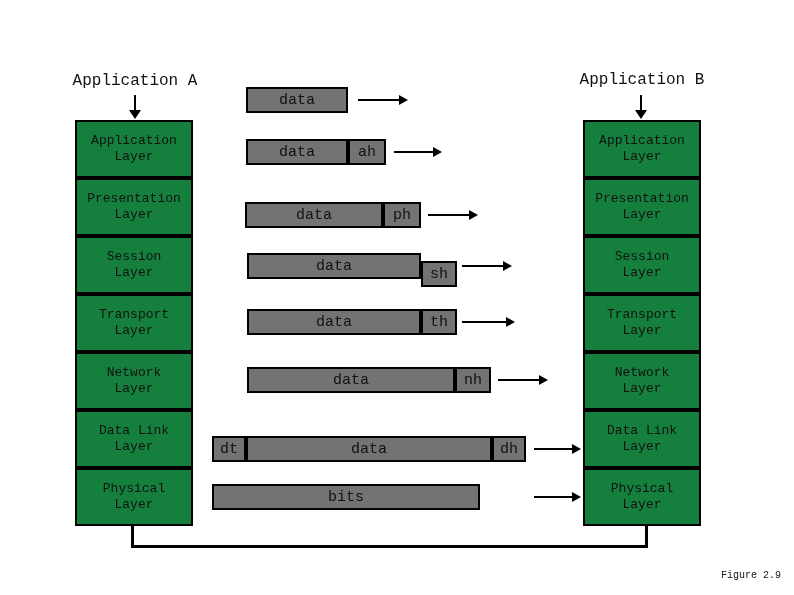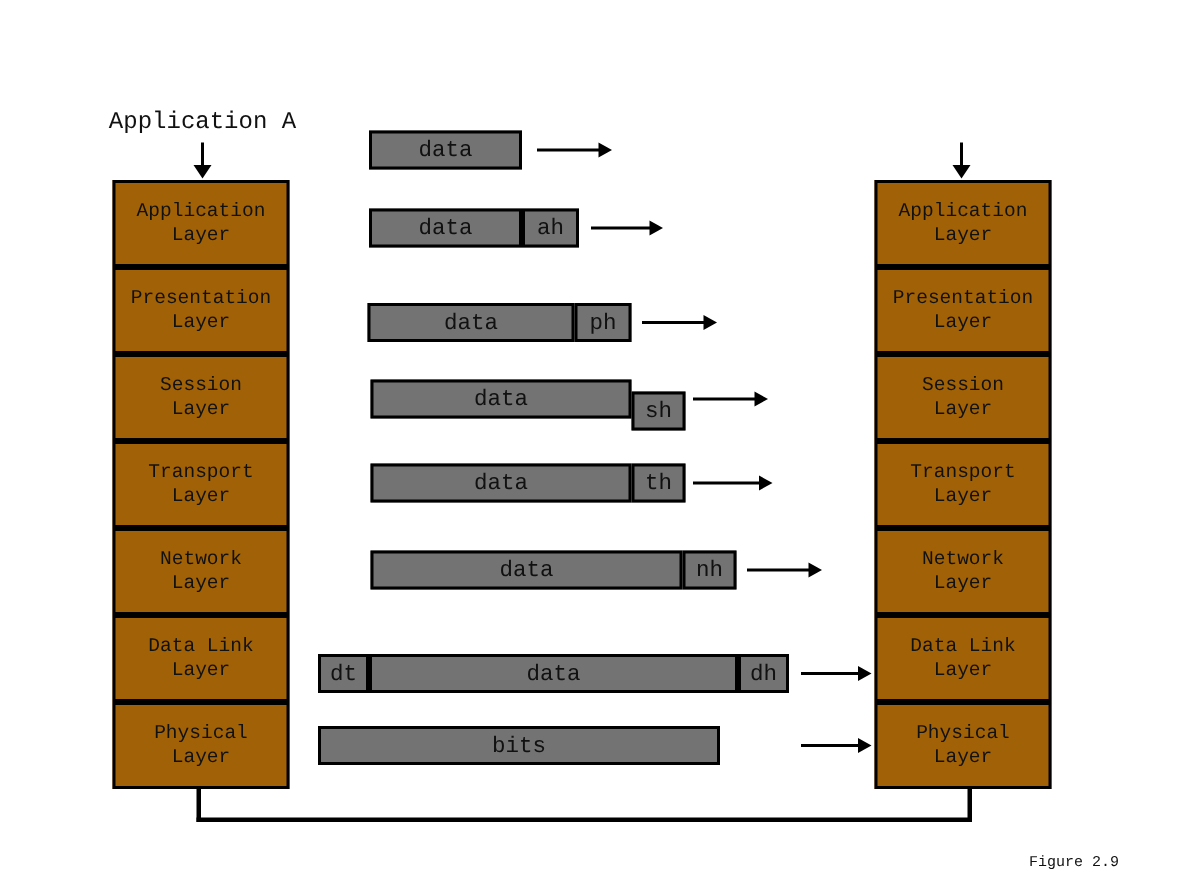--- a/index.html
+++ b/index.html
@@ -3,21 +3,21 @@
 <meta charset="utf-8">
 <style>
   html,body { margin:0; padding:0; background:#ffffff; }
   .canvas {
     position:relative; width:794px; height:595px; background:#ffffff;
     font-family:Liberation Mono, monospace; color:#111111; overflow:hidden;
   }
   .title { position:absolute; width:160px; font-size:16px; text-align:center; white-space:nowrap; }
   .col { position:absolute; width:118px; }
   .layer {
-    height:58px; border:2px solid #000; box-sizing:border-box; background:#a16207;
+    height:58px; border:2px solid #000; box-sizing:border-box; background:#15803d;
     display:flex; flex-direction:column; align-items:center; justify-content:center;
     font-size:13px; line-height:16px; text-align:right;
   }
   .seg {
     position:absolute; height:26px; border:2px solid #000; box-sizing:border-box;
     background:#737373; display:flex; align-items:center; justify-content:center;
     font-size:15px;
   }
   .rarrow { position:absolute; height:10px; }
   .rarrow .shaft { position:absolute; left:0; right:7px; top:4px; height:2px; background:#000; }
@@ -25,28 +25,29 @@
     position:absolute; right:0; top:0; width:0; height:0;
     border-left:9px solid #000; border-top:5px solid transparent; border-bottom:5px solid transparent;
   }
   .darrow { position:absolute; width:12px; height:24px; }
   .darrow .stem { position:absolute; left:5px; top:0; width:2px; height:16px; background:#000; }
   .darrow .head {
     position:absolute; left:0; bottom:0; width:0; height:0;
     border-top:9px solid #000; border-left:6px solid transparent; border-right:6px solid transparent;
   }
   .connector { position:absolute; background:#000; }
-  .caption { position:absolute; font-size:10px; color:#111; }
+  .caption { position:absolute; font-size:10px; color:#111;margin-left:35px; }
 </style>
 </head>
 <body>
 
 <div class="canvas">
 
   <div class="title" style="left:55px; top:72px;">Application A</div>
+  <div class="title" style="left:562px; top:71px;">Application B</div>
 
   <div class="darrow" style="left:129px; top:95px;">
     <div class="stem"></div>
     <div class="head"></div>
   </div>
   <div class="darrow" style="left:635px; top:95px;">
     <div class="stem"></div>
     <div class="head"></div>
   </div>
 

